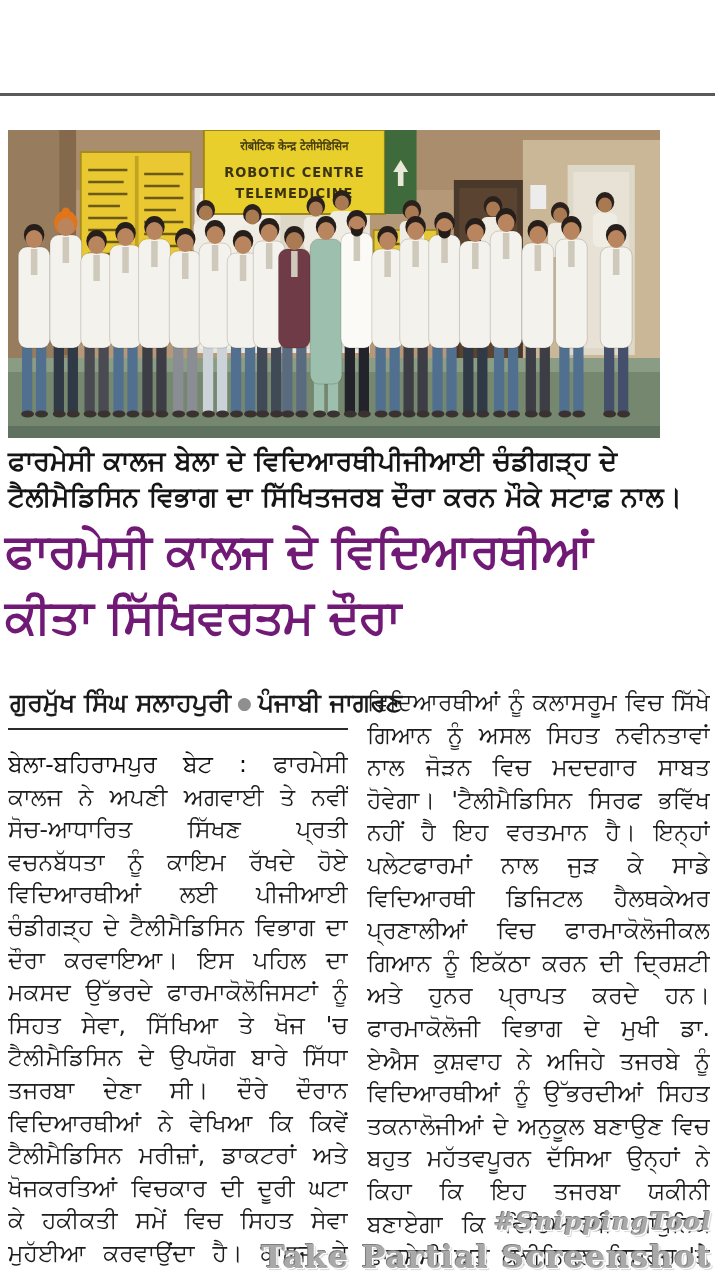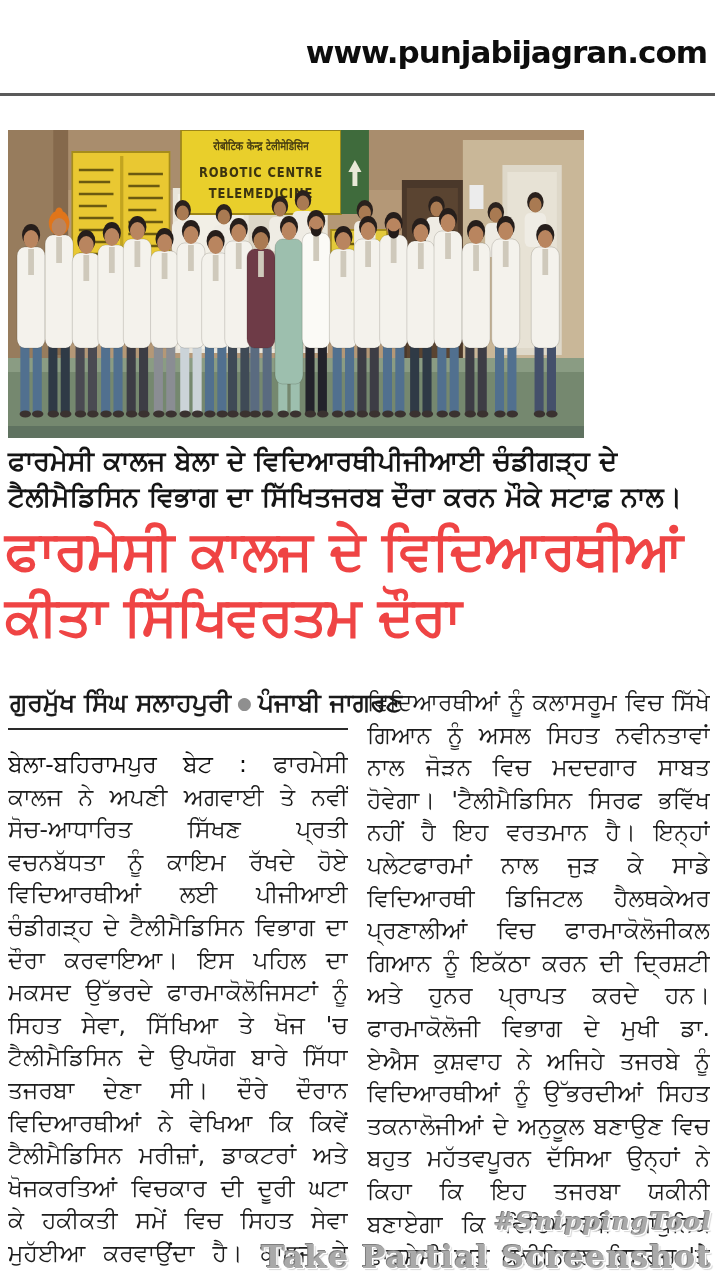--- a/index.html
+++ b/index.html
@@ -7,33 +7,33 @@
   .page {
     position:relative; width:715px; height:1280px; background:#ffffff;
     font-family:"DejaVu Sans", sans-serif; color:#111; overflow:hidden;
   }
   .site-url {
     position:absolute; top:34px; right:8px; width:707px;
     text-align:right; font-size:31px; font-weight:800; letter-spacing:-1px; color:#0d0d0d;
   }
   .header-rule { position:absolute; top:93px; left:0; width:715px; height:3px; background:#5a5a5a; }
   .photo {
-    position:absolute; left:8px; top:130px; width:576px; height:308px;
+    position:absolute; left:8px; top:130px; width:652px; height:308px;
     background:#b49877; overflow:hidden;
   }
   .photo svg { display:block; width:100%; height:100%; }
   .sign-hi { font-size:12px; font-weight:700; fill:#463c10; }
   .sign-en { font-size:14px; font-weight:800; fill:#3c3410; letter-spacing:1px; }
   .caption {
     position:absolute; left:8px; top:443px; width:702px;
     font-size:27px; font-weight:700; line-height:36px; color:#151515;
   }
   .headline {
     position:absolute; left:5px; top:518px; width:710px;
-    font-size:54px; font-weight:800; line-height:66px; letter-spacing:-1px; color:#ef4444;
+    font-size:47px; font-weight:800; line-height:66px; letter-spacing:-1px; color:#701a75;
   }
   .byline {
     position:absolute; left:10px; top:688px; width:345px;
     font-size:25px; font-weight:700; color:#1a1a1a; white-space:nowrap;
   }
   .byline .dot { color:#8f8f8f; font-size:17px; margin:0 6px; vertical-align:2px; }
   .byline-rule { position:absolute; left:8px; top:728px; width:340px; height:2px; background:#2a2a2a; }
   .col {
     position:absolute; font-size:23.5px; line-height:32.6px; color:#1c1c1c;
     text-align:justify; word-spacing:1px;
@@ -48,21 +48,20 @@
     pointer-events:none;
   }
   .watermark .wm1 { font-size:25px; font-style:italic; letter-spacing:1px; }
   .watermark .wm2 { font-size:32px; letter-spacing:1px; margin-top:2px; }
 </style>
 </head>
 <body>
 
 <div class="page">
 
-  <div class="site-url">www.punjabijagran.com</div>
   <div class="header-rule"></div>
 
   <div class="photo">
     <svg viewBox="0 0 699 308" preserveAspectRatio="none">
 
       <rect x="0" y="0" width="699" height="308" fill="#b49877"></rect>
       <rect x="0" y="0" width="699" height="60" fill="#a98d6d"></rect>
       <rect x="0" y="0" width="70" height="230" fill="#977c5d"></rect>
       <rect x="55" y="0" width="18" height="225" fill="#85694c"></rect>
 

